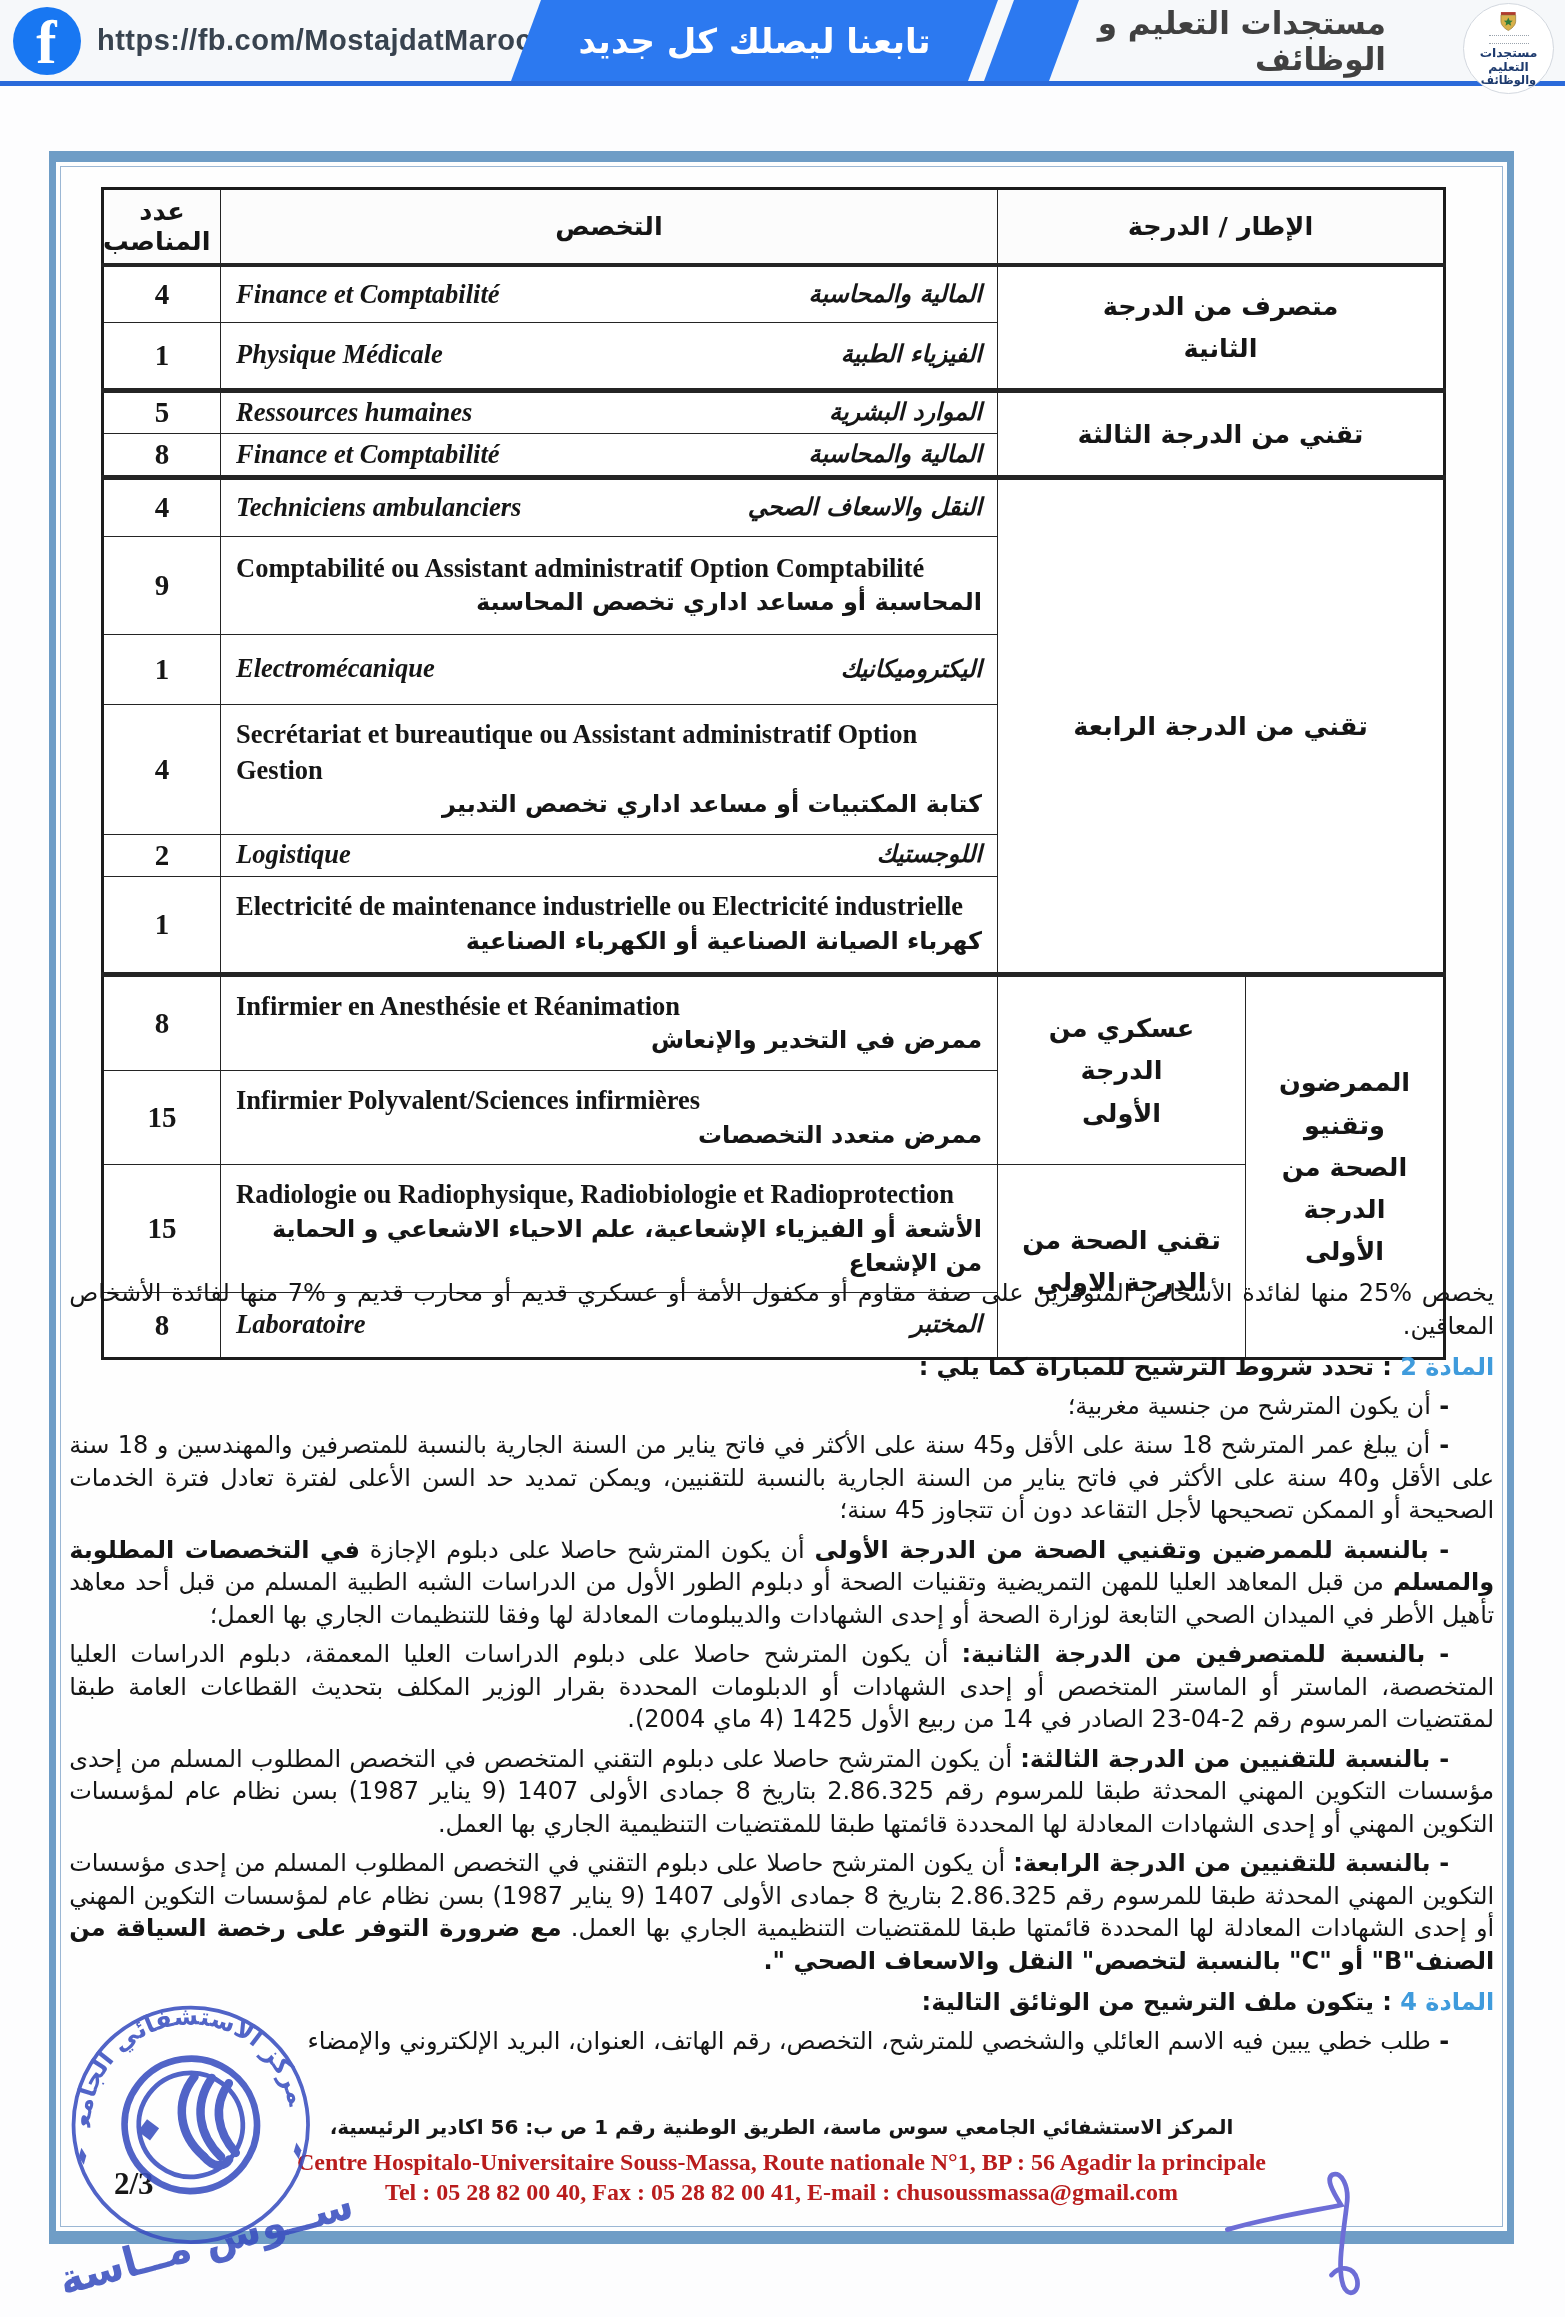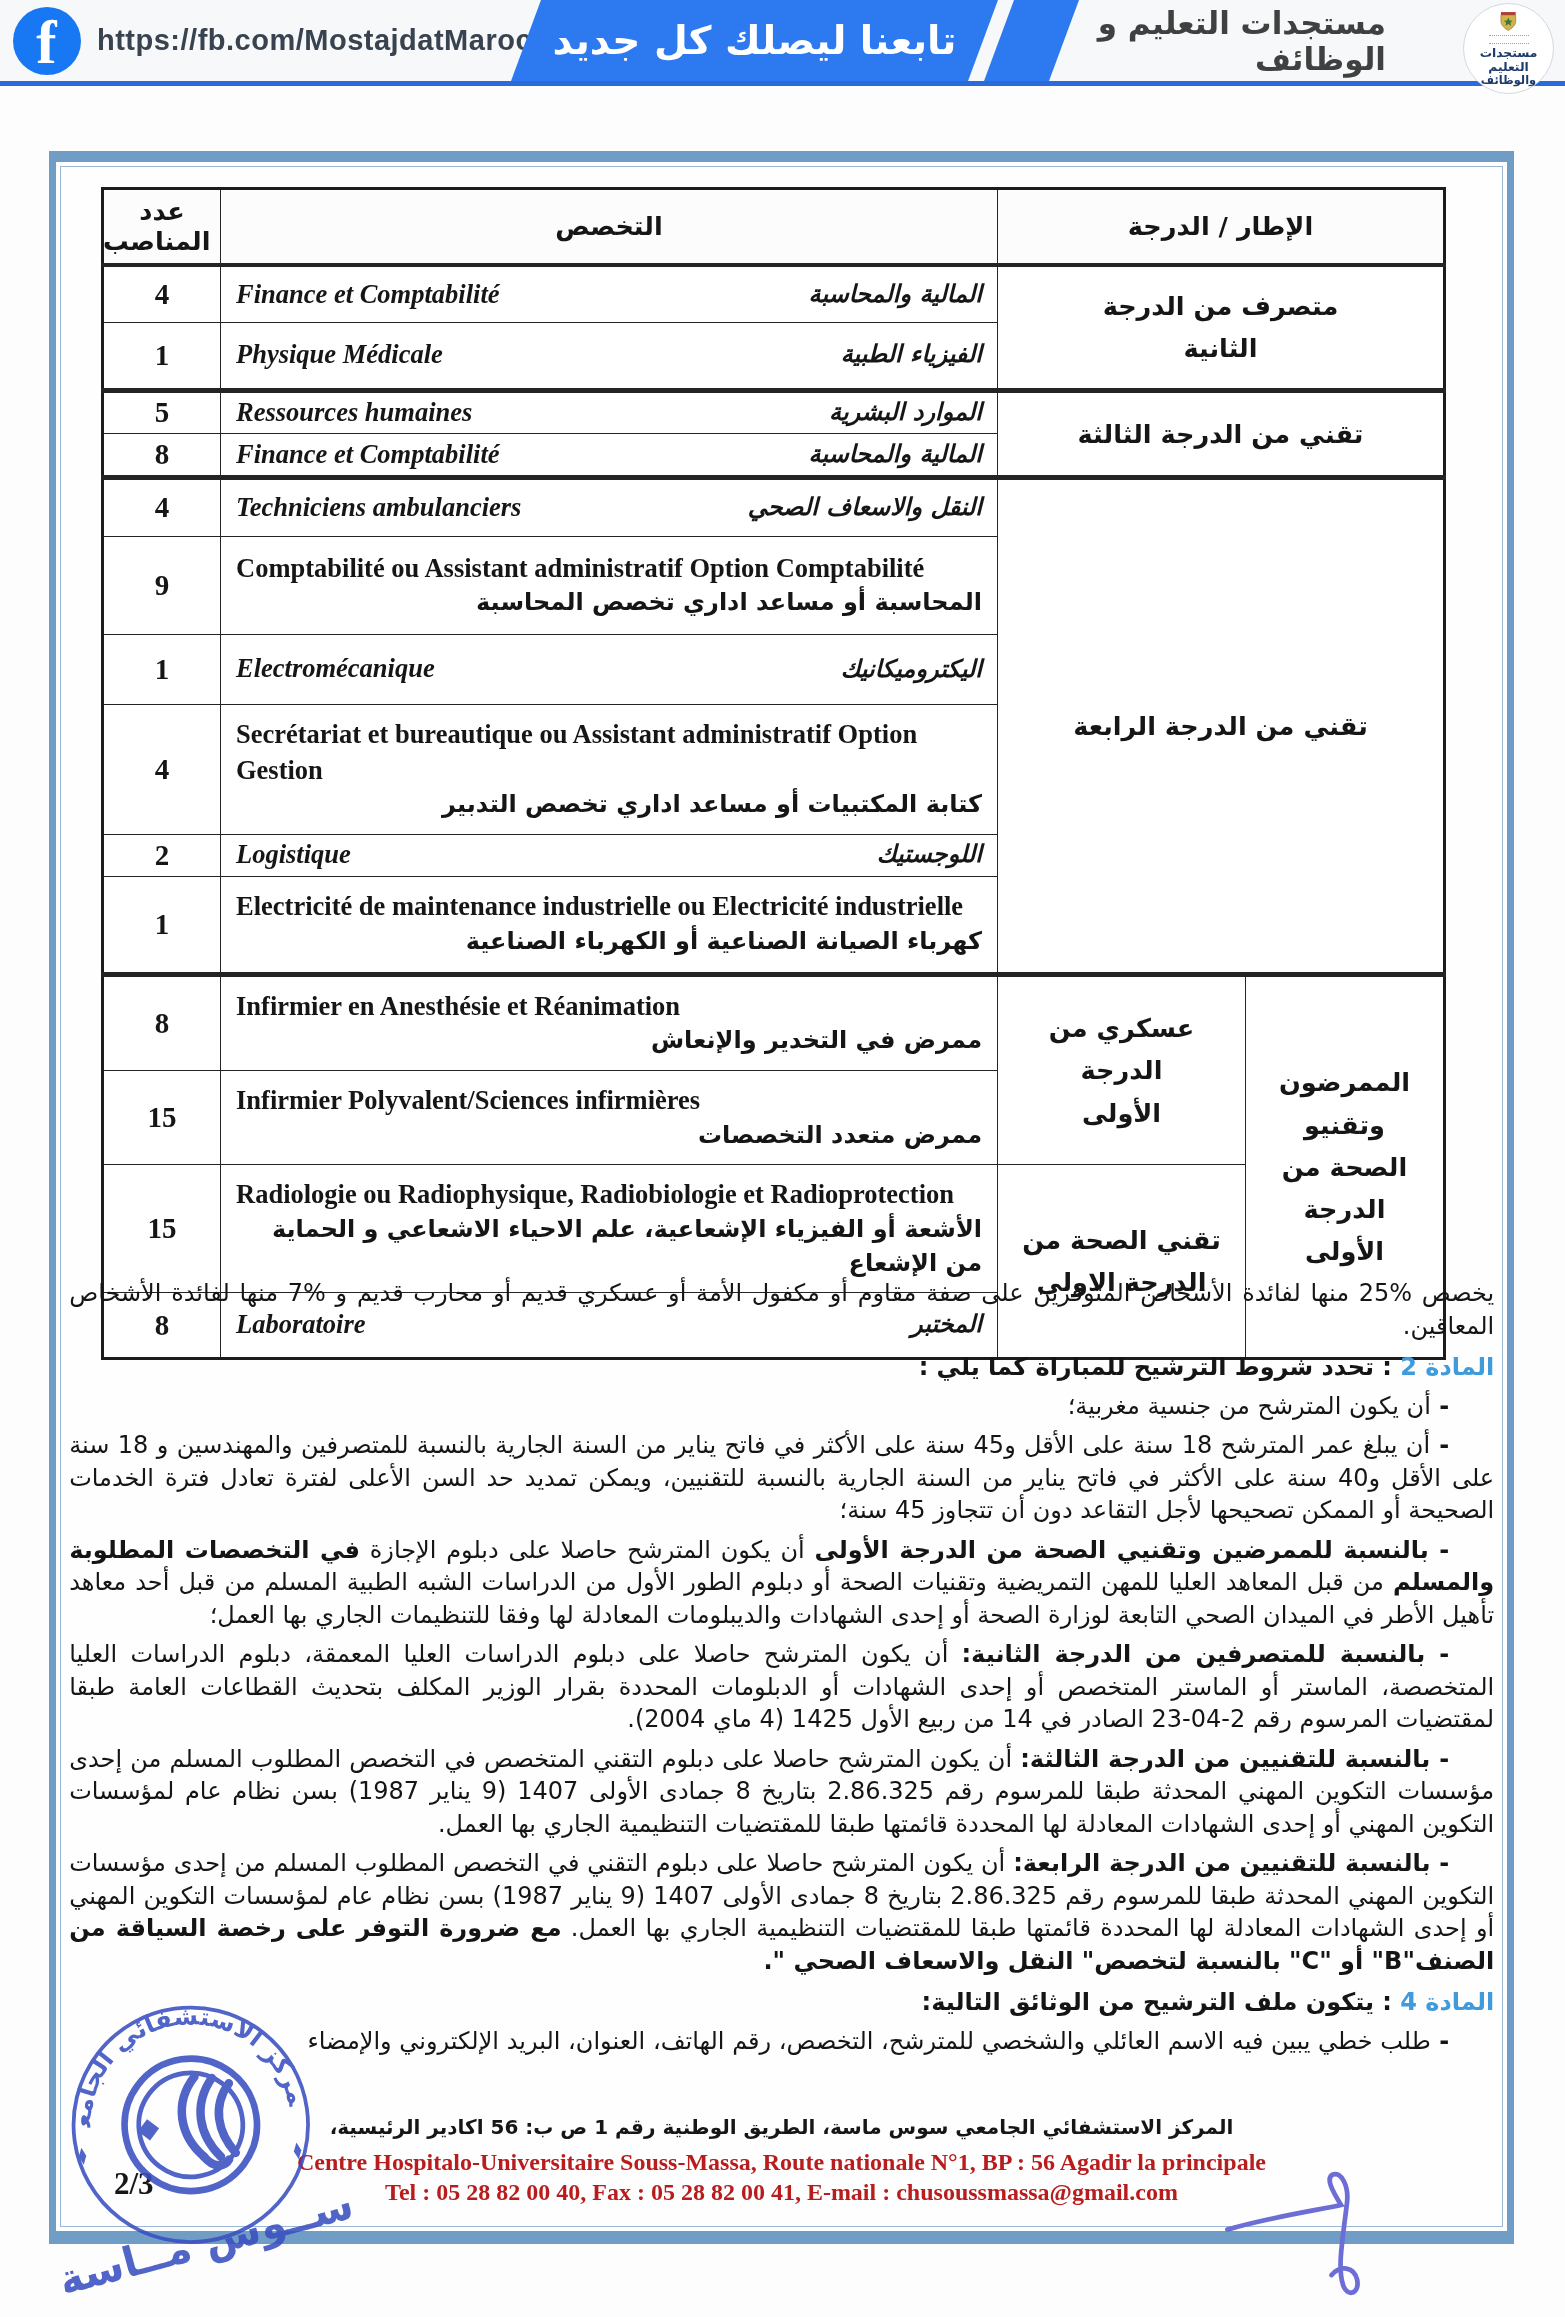--- a/index.html
+++ b/index.html
@@ -13,21 +13,21 @@
              background:#1877f2;overflow:hidden;}
   .fb-circle span{position:absolute;left:23px;top:5.7px;color:#fff;font-weight:bold;
                   font-family:"Liberation Serif",serif;font-size:61px;line-height:61px;}
   .fb-url{position:absolute;left:97px;top:0;height:81px;display:flex;align-items:center;
           font-size:29px;font-weight:bold;color:#38434f;letter-spacing:0.5px;
           font-family:"Liberation Sans",sans-serif;text-decoration:none;}
   .banner-main,.banner-tail{position:absolute;top:0;height:81px;background:#2c79f0;}
   .banner-main{left:511px;width:487px;clip-path:polygon(30px 0,100% 0,calc(100% - 30px) 100%,0 100%);
                display:flex;align-items:center;justify-content:center;}
   .banner-tail{left:984px;width:95px;clip-path:polygon(30px 0,100% 0,calc(100% - 30px) 100%,0 100%);}
-  .banner-main span{color:#fff;font-size:39px;font-weight:bold;direction:rtl;}
+  .banner-main span{color:#fff;font-size:34px;font-weight:bold;direction:rtl;}
   .site-title{position:absolute;left:1074px;top:0;width:312px;height:81px;display:flex;
               align-items:center;justify-content:center;font-size:31px;font-weight:bold;
               color:#404040;direction:rtl;}
   .logo{position:absolute;left:1463px;top:2.8px;width:89px;height:89px;border-radius:50%;
         background:#fff;border:0.9px solid #d3d8df;display:flex;flex-direction:column;
         align-items:center;justify-content:center;text-align:center;}
   .logo .crest{width:24.6px;height:24.6px;margin-bottom:0.9px;}
   .logo .tiny-lines{width:40px;height:7.6px;border-top:0.9px dotted #9aa3ad;border-bottom:0.9px dotted #9aa3ad;margin-bottom:1.9px;}
   .logo .l1{font-size:12.3px;font-weight:bold;color:#1d3a6e;line-height:14px;direction:rtl;}
   .logo .l2{font-size:11.4px;font-weight:bold;color:#1d3a6e;line-height:13.2px;direction:rtl;}

